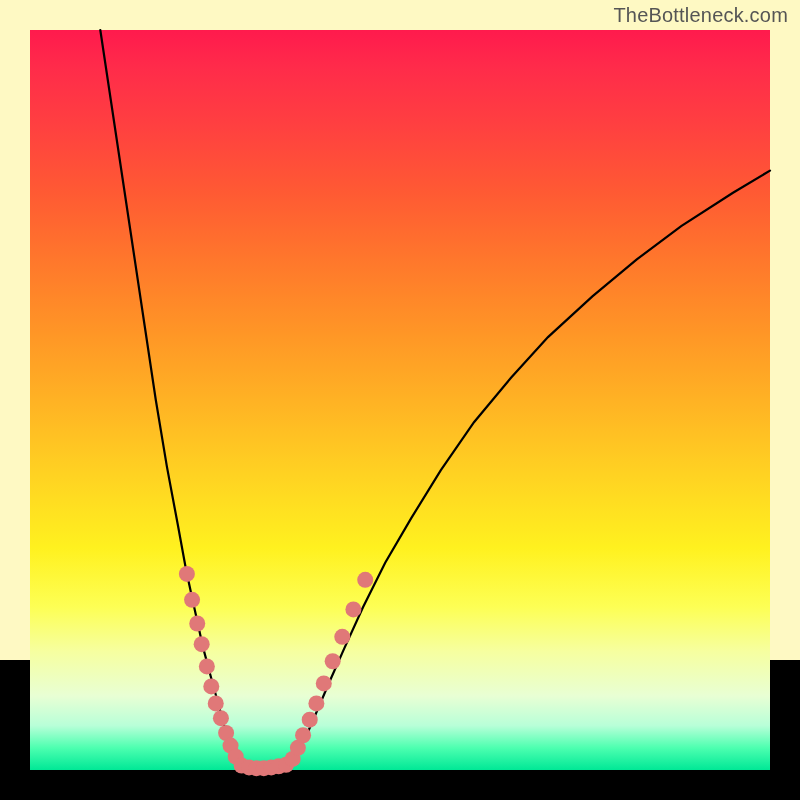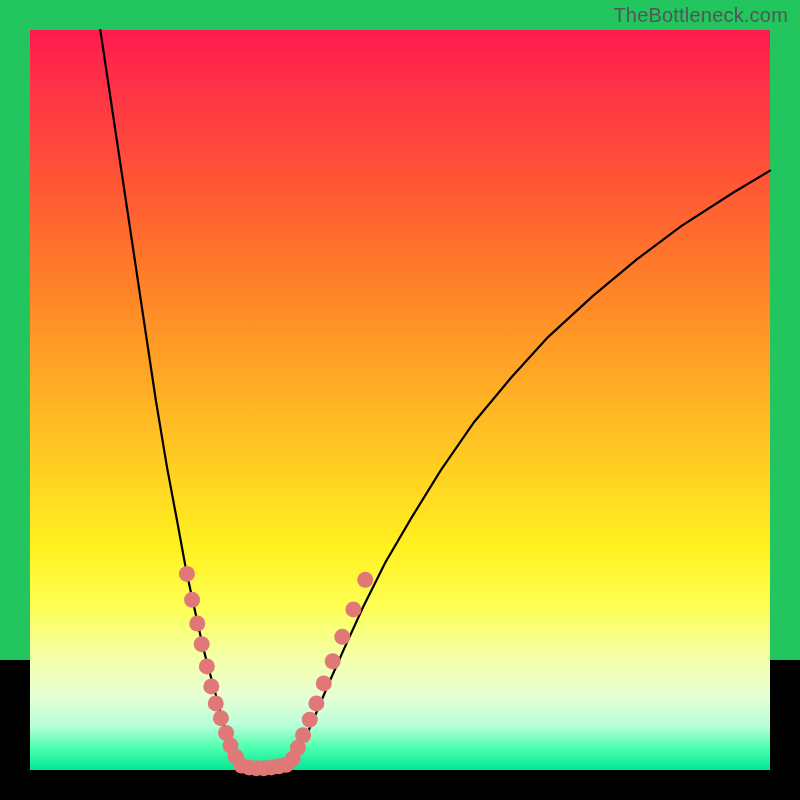--- a/index.html
+++ b/index.html
@@ -8,21 +8,21 @@
     width: 800px;
     height: 800px;
     overflow: hidden;
     background: #000;
     font-family: Arial, Helvetica, sans-serif;
   }
   .frame {
     position: relative;
     width: 800px;
     height: 660px;
-    background: #22c55e;
+    background: #fef9c3;
   }
   .plot-area {
     position: absolute;
     left: 30px;
     top: 30px;
     width: 740px;
     height: 740px;
     background: linear-gradient(
       to bottom,
       #ff1a4d 0%,

